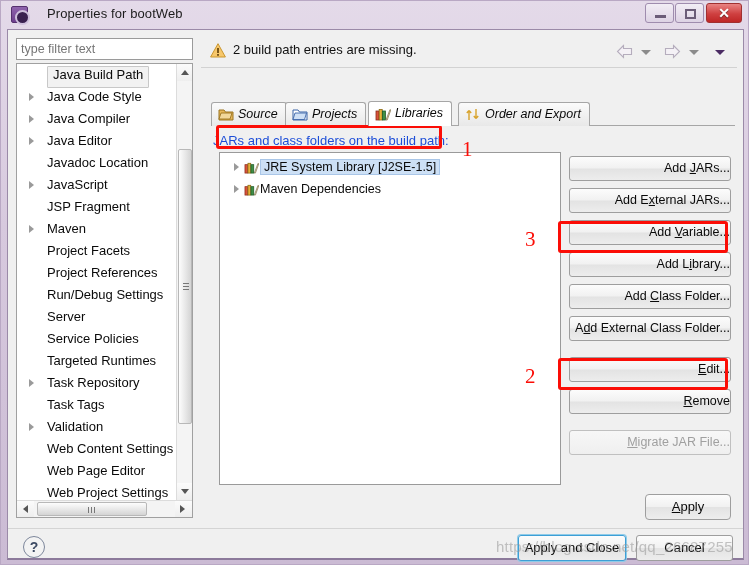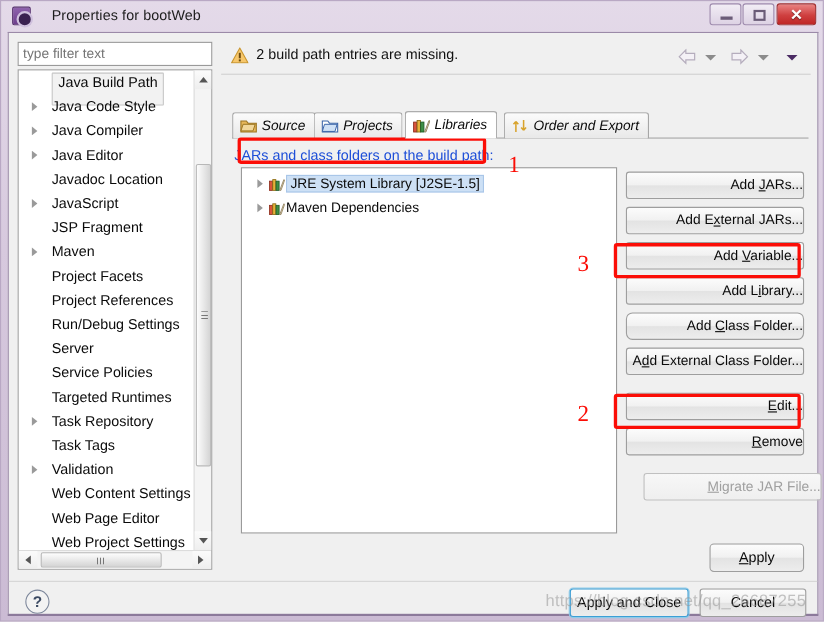--- a/index.html
+++ b/index.html
@@ -113,21 +113,21 @@
   .tree-item .arrow {
     position: absolute; left: 12px; top: 7px;
     width: 0; height: 0;
     border-left: 5px solid #9a9a9a;
     border-top: 4px solid transparent;
     border-bottom: 4px solid transparent;
   }
   .tree-item.sel .lbl {
     background: #f2f2f2;
     border: 1px solid #c8c8c8;
-    padding: 0px 5px 13px 5px;
+    padding: 0px 5px 5px 5px;
     border-radius: 1px;
   }
 
   
   #tree-vsb {
     position: absolute; right: 0; top: 0; width: 16px; bottom: 17px;
     background: #f4f4f4; border-left: 1px solid #dcdcdc;
   }
   .sb-arrow {
     position: absolute; left: 0; width: 16px; height: 17px;
@@ -262,21 +262,21 @@
     background: linear-gradient(to bottom,#fcfcfc 0%,#f1f1f1 48%,#e3e3e3 52%,#ededed 100%);
     border: 1px solid #9e9e9e;
     border-radius: 3px;
     font-size: 12.5px; color: #0a0a0a;
     text-align: right; line-height: 23px;
     font-family: "Liberation Sans", sans-serif;
     white-space: nowrap;
     overflow: hidden;
   }
   .ebtn.disabled { color: #a0a0a0; border-color: #c0c0c0;
-    background: linear-gradient(to bottom,#f7f7f7,#efefef); margin-left: 16px; }
+    background: linear-gradient(to bottom,#f7f7f7,#efefef); }
   .mn { text-decoration: underline; }
 
   #btn-apply {
     position: absolute; right: 12px; top: 464px;
     width: 86px; height: 26px;
     background: linear-gradient(to bottom,#fcfcfc 0%,#f1f1f1 48%,#e3e3e3 52%,#ededed 100%);
     border: 1px solid #9e9e9e; border-radius: 4px;
     font-size: 13px; text-align: center; line-height: 24px; color:#0a0a0a;
   }
   #footer-sep {
@@ -474,21 +474,21 @@
             <rect x="7.4" y="5" width="3" height="9" fill="#3f8f45" stroke="#1f5a26" stroke-width=".8"></rect>
             <path d="M11 14 L15 3.5 L15.8 4 L12.2 14 Z" fill="#f5ead0" stroke="#8a7a55" stroke-width=".8"></path>
           </svg><span class="lbl">Maven Dependencies</span></div>
       </div>
 
     <div id="buttons-col">
         <div class="ebtn" style="top: 126px;">Add <span class="mn">J</span>ARs...</div>
         <div class="ebtn" style="top: 158px;">Add E<span class="mn">x</span>ternal JARs...</div>
         <div class="ebtn" style="top: 190px;">Add <span class="mn">V</span>ariable...</div>
         <div class="ebtn" style="top: 222px;">Add L<span class="mn">i</span>brary...</div>
-        <div class="ebtn" style="top: 254px; border-radius: 6px;">Add <span class="mn">C</span>lass Folder...</div>
+        <div class="ebtn" style="top: 254px;">Add <span class="mn">C</span>lass Folder...</div>
         <div class="ebtn" style="top: 286px;">A<span class="mn">d</span>d External Class Folder...</div>
         <div class="ebtn" style="top: 327px;"><span class="mn">E</span>dit...</div>
         <div class="ebtn" style="top: 359px;"><span class="mn">R</span>emove</div>
         <div class="ebtn disabled" style="top: 400px;"><span class="mn">M</span>igrate JAR File...</div>
       </div>
 
     <div id="btn-apply">
       <span class="mn">A</span><span>pply</span>
     </div>
 

